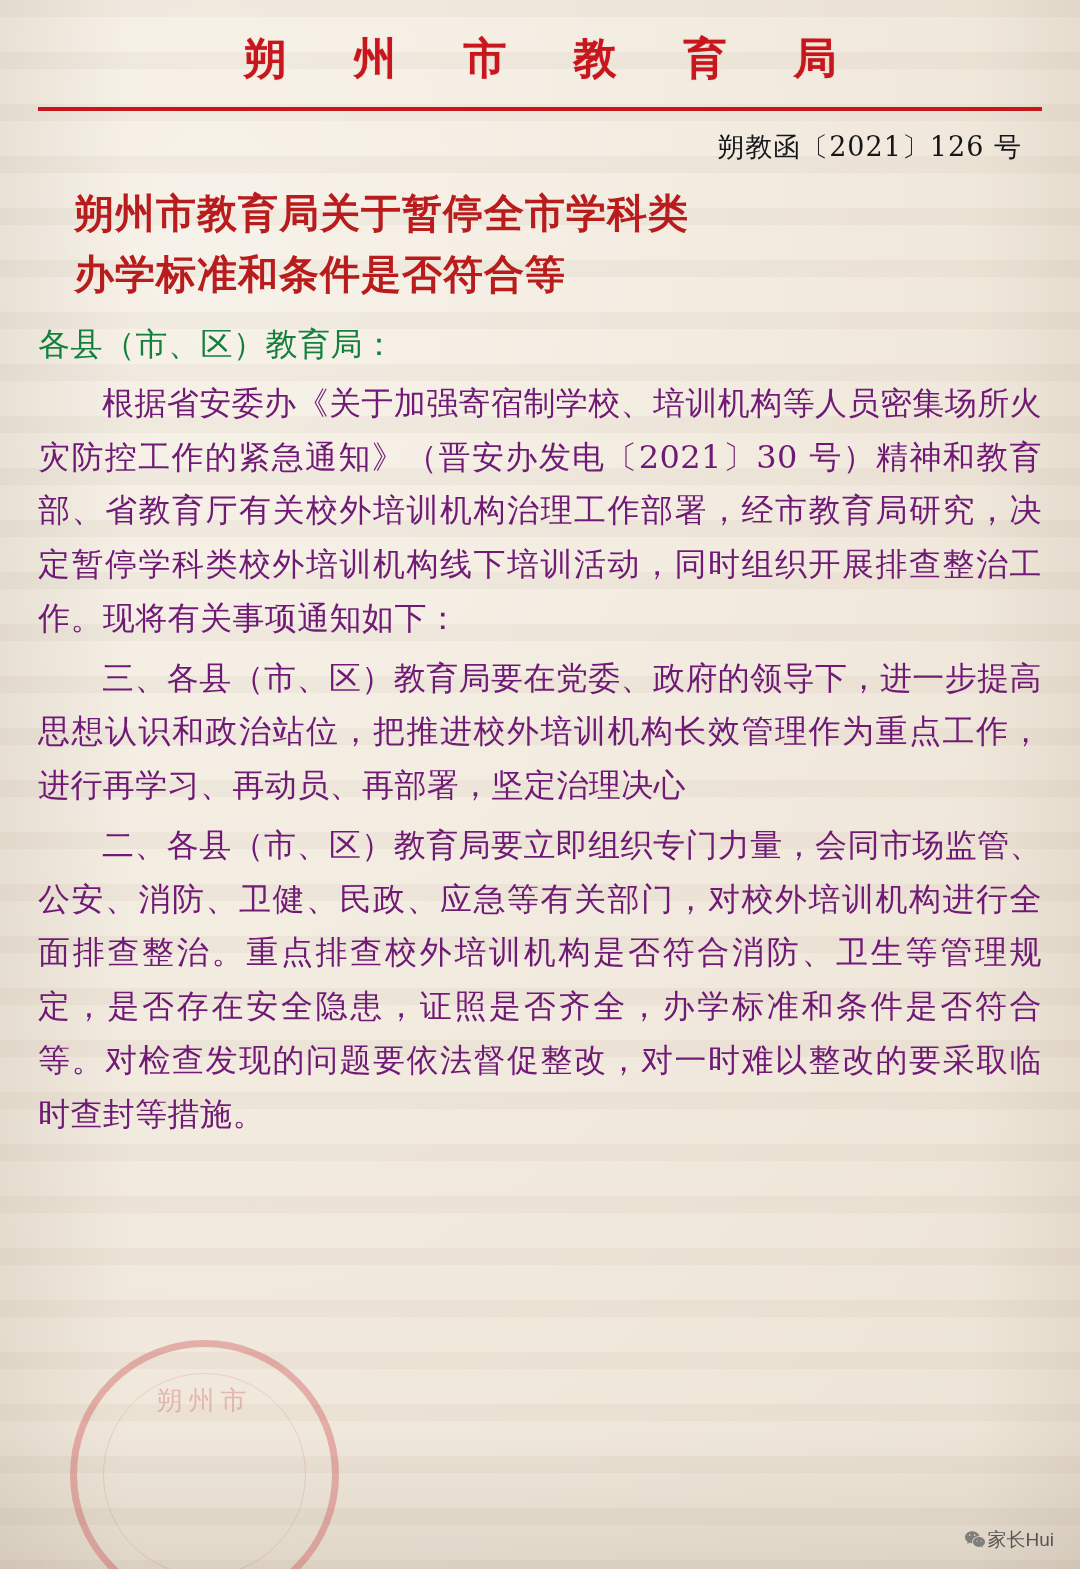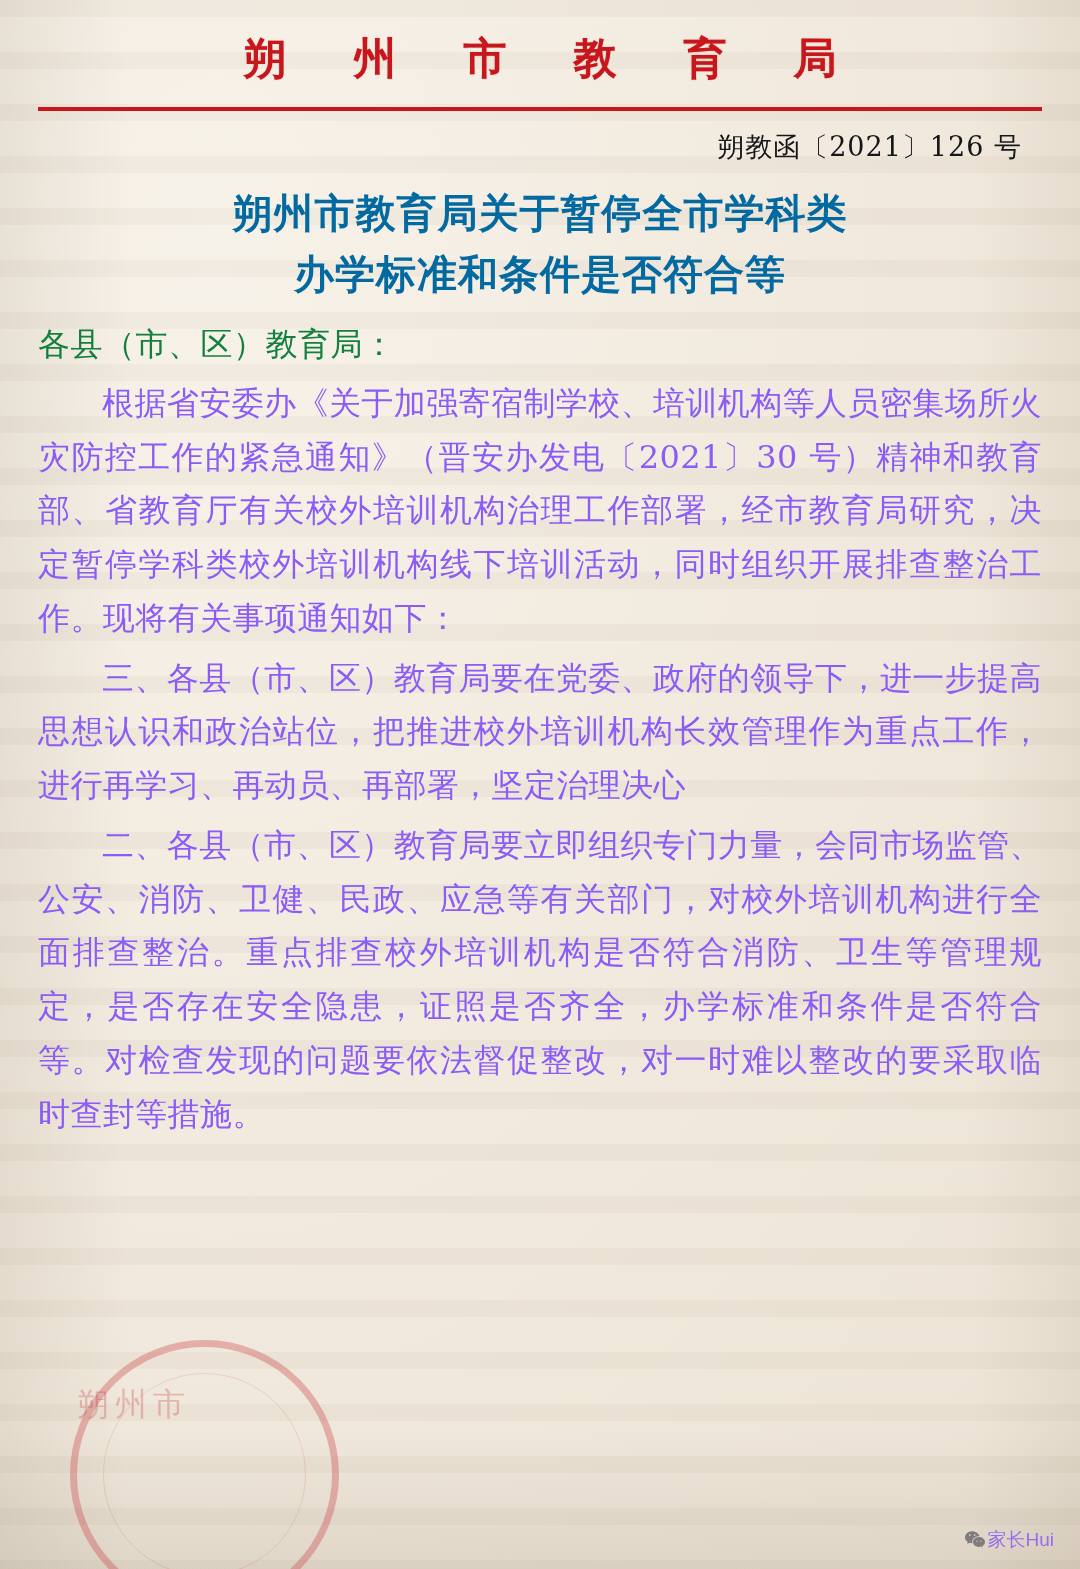--- a/index.html
+++ b/index.html
@@ -80,41 +80,40 @@
   .docnum {
     text-align: right;
     font-size: 27px;
     color: #15161a;
     margin: 18px 24px 0 0;
     letter-spacing: 1px;
   }
 
   
   .title {
-    text-align: center;
     font-weight: 700;
     font-size: 40px;
     line-height: 1.52;
-    color: #0369a1;
+    color: #b91c1c;
     margin: 18px 40px 0 40px;
     letter-spacing: 1px;
   }
 
   
   .salutation {
     font-size: 32px;
     line-height: 1.62;
     color: #15803d;
     margin: 14px 0 0 4px;
     letter-spacing: 0.5px;
   }
   .para {
     font-size: 32px;
     line-height: 1.68;
-    color: #8b5cf6;
+    color: #701a75;
     margin: 6px 4px 0 4px;
     text-indent: 64px;
     text-align: justify;
     text-justify: inter-character;
     letter-spacing: 0.4px;
   }
 
   
   .seal {
     position: absolute;
@@ -130,34 +129,34 @@
     position: absolute;
     inset: 26px;
     border-radius: 50%;
     border: 1px solid rgba(200,40,45,0.14);
   }
   .seal-text {
     position: absolute;
     top: 36px;
     left: 0;
     right: 0;
-    text-align: left;
+    text-align: center;
     color: rgba(190,40,45,0.26);
-    font-size: 32px;
+    font-size: 26px;
     letter-spacing: 6px;
   }
 
   
   .wechat-badge {
     position: absolute;
     right: 26px;
     bottom: 16px;
     display: flex;
     align-items: center;
-    color: #8b5cf6;
+    color: #404040;
     font-family: "Liberation Sans", sans-serif;
     font-size: 19px;
     opacity: 0.85;
   }
   .wechat-icon {
     width: 24px;
     height: 24px;
     display: inline-block;
   }
 </style>

